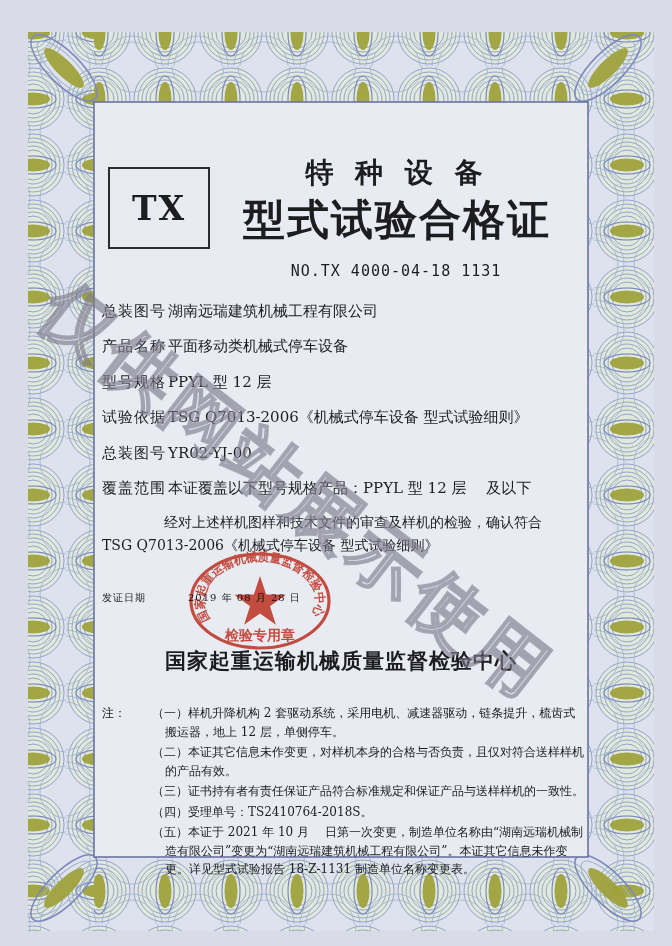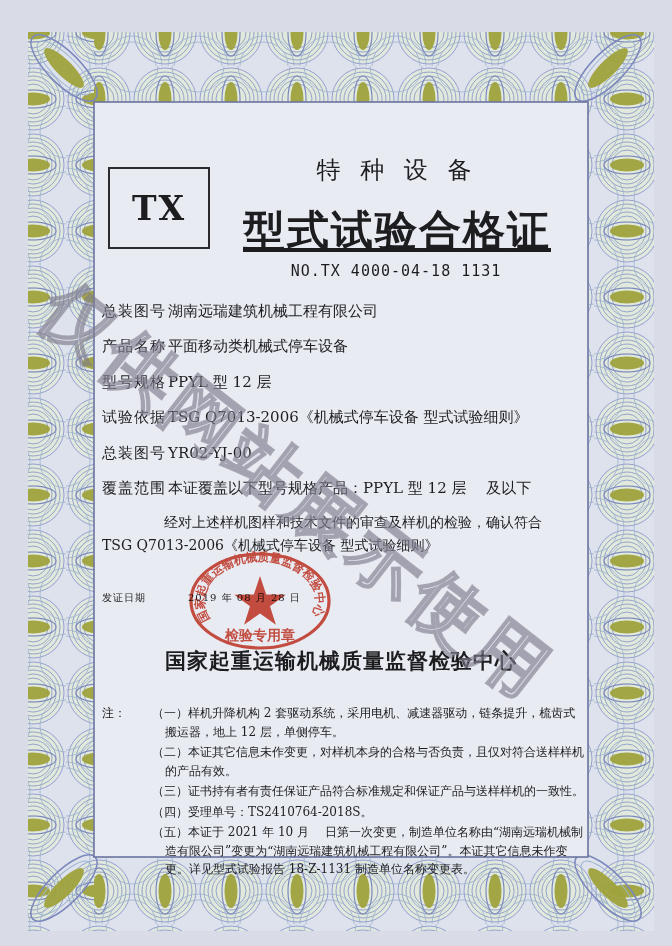--- a/index.html
+++ b/index.html
@@ -4,22 +4,22 @@
 <style>
   html,body{margin:0;padding:0;background:#c9cbd8;}
   .page{position:relative;width:672px;height:946px;margin:0 auto;background:#d9dbe7;
         font-family:"DejaVu Serif","Liberation Serif",serif;color:#1d1d20;overflow:hidden;}
   .border-art{position:absolute;left:0;top:0;}
   .content{position:absolute;left:94px;top:102px;width:494px;height:755px;}
   .tx-box{position:absolute;left:14px;top:65px;width:98px;height:78px;border:2px solid #2c2c30;
           display:flex;align-items:center;justify-content:center;
           font-size:33px;font-weight:bold;letter-spacing:2px;}
   .title-block{position:absolute;left:112px;right:0;top:52px;text-align:center;}
-  .title-small{font-size:24px;letter-spacing:6px;font-weight:normal;}
-  .title-large{font-size:42px;font-weight:bold;letter-spacing:2px;margin-top:17px;white-space:nowrap;text-decoration:underline;}
+  .title-small{font-size:28px;letter-spacing:6px;font-weight:bold;}
+  .title-large{font-size:42px;font-weight:bold;letter-spacing:2px;margin-top:0;white-space:nowrap;}
   .cert-no{position:absolute;left:110px;right:0;top:160px;text-align:center;
            font-size:15px;letter-spacing:1px;font-family:"DejaVu Sans Mono","Liberation Mono",monospace;}
   .fields{position:absolute;left:8px;right:2px;top:200px;}
   .field-row{display:flex;height:35.4px;font-size:15px;align-items:flex-start;}
   .field-label{flex:0 0 64px;letter-spacing:1px;}
   .field-value{padding-left:2px;white-space:nowrap;}
   .statement{position:absolute;left:8px;right:6px;top:409px;font-size:14px;line-height:23px;}
   .statement .l1{padding-left:62px;}
   .issue-row{position:absolute;left:8px;top:489px;display:flex;font-size:10px;}
   .issue-row .field-label{flex:0 0 64px;}

